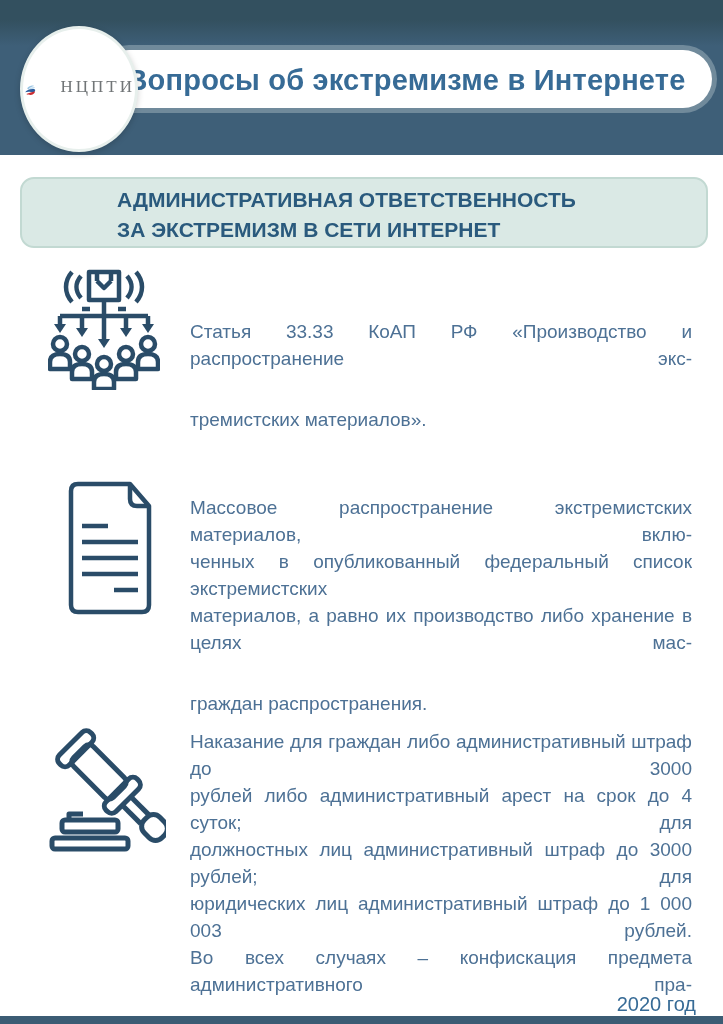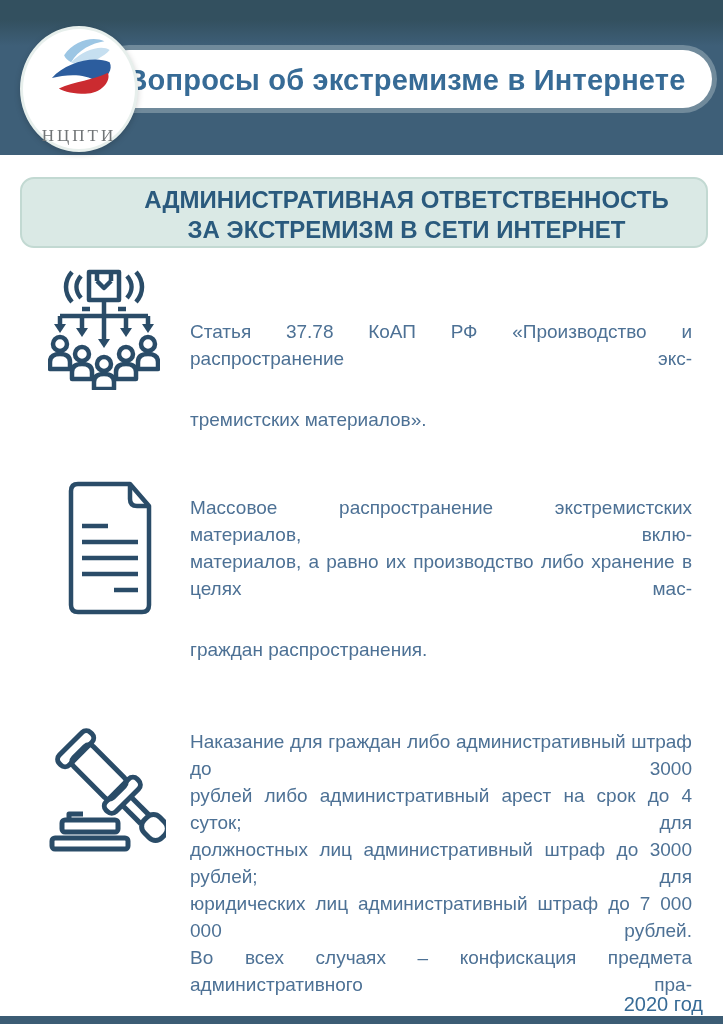--- a/index.html
+++ b/index.html
@@ -25,58 +25,58 @@
   }
   .title-pill .title{
     color:var(--accentText,#376b96); font-size:29px; font-weight:bold;
     letter-spacing:.2px; white-space:nowrap; padding-top:2px;
   }
   .logo-circle{
     position:absolute; left:20px; top:26px; width:118px; height:126px;
     background:#ffffff; border-radius:50%;
     border:3px solid #e7efec; box-sizing:border-box;
     box-shadow:0 2px 6px rgba(0,0,0,.18);
-    z-index:2; display:flex; flex-direction:column; align-items:center; justify-content:center;gap:24px;
+    z-index:2; display:flex; flex-direction:row; align-items:center; justify-content:center;gap:24px;
   }
   .logo-swirl{width:82px; height:70px; margin-top:4px;}
   .logo-text{
     font-family:"Liberation Serif","DejaVu Serif",serif;
     color:var(--logoText,#717577); font-size:17px; letter-spacing:3px; margin-top:-4px;
   }
   
   .subheader-box{
     position:absolute; left:20px; top:177px; width:688px; height:71px;
     background:var(--boxBg,#dae9e5); border:2px solid var(--boxBorder,#c2d9d2);
     border-radius:14px; box-sizing:border-box;
     padding:6px 10px 0 95px;
   }
   .subheader-box .jline{
-    color:var(--headingText,#2a5a7d); font-weight:bold; font-size:24px; line-height:30px;
-    text-align:center; white-space:nowrap;
+    color:var(--headingText,#2a5a7d); font-weight:bold; font-size:21px; line-height:30px;
+    text-align:left; white-space:nowrap;
   }
   
   .icon-wrap{position:absolute;}
   .icon-wrap svg{display:block; width:100%; height:100%;}
   .ic{stroke:var(--icon,#2a4c68); fill:none; stroke-linejoin:round;}
   .icf{fill:var(--icon,#2a4c68); stroke:none;}
   .para{
     position:absolute; left:190px; width:502px;
     color:var(--bodyText,#4d7195); font-size:19px; line-height:27px;
   }
   .para .jline{ text-align:justify; text-align-last:justify; }
   .para .jline:last-child{ text-align-last:left;margin-top:34px; }
   #icon1{left:48px; top:268px; width:112px; height:122px;}
   #para1{top:318px;}
   #icon2{left:60px; top:480px; width:100px; height:136px;}
   #para2{top:494px;}
   #icon3{left:44px; top:720px; width:122px; height:134px;}
   #para3{top:728px;}
   
   .year{
-    position:absolute; right:20px; top:993px;
+    position:absolute; right:27px; top:993px;
     color:var(--accentText,#376b96); font-size:20px;
   }
   .bottom-bar{
     position:absolute; left:0; bottom:0; width:723px; height:8px;
     background:var(--footerBar,#3c5c74);
   }
 </style>
 </head>
 <body>
 
@@ -130,35 +130,36 @@
         </g>
       </defs>
       <use href="#person" transform="translate(12,76)"></use>
       <use href="#person" transform="translate(100,76)"></use>
       <use href="#person" transform="translate(34,86)"></use>
       <use href="#person" transform="translate(78,86)"></use>
       <use href="#person" transform="translate(56,96)"></use>
     </svg>
   </div>
   <div class="para" id="para1">
-      <div class="jline">Статья 37.78 КоАП РФ «Производство и распространение экс-</div>
+      <div class="jline">Статья 33.33 КоАП РФ «Производство и распространение экс-</div>
       <div class="jline">тремистских материалов».</div>
     </div>
 
   <div class="icon-wrap" id="icon2">
     <svg viewBox="0 0 100 136" aria-hidden="true">
       <g class="ic" stroke-width="4.5">
         <path d="M70,4 H18 q-7,0 -7,7 v114 q0,7 7,7 h64 q7,0 7,-7 V26 Z"></path>
         <path d="M70,5 v14 q0,7 7,7 h12"></path>
         <path d="M22,46 H48 M22,62 H78 M22,78 H78 M22,94 H78 M54,110 H78"></path>
       </g>
     </svg>
   </div>
   <div class="para" id="para2">
       <div class="jline">Массовое распространение экстремистских материалов, вклю-</div>
+      <div class="jline">ченных в опубликованный федеральный список экстремистских</div>
       <div class="jline">материалов, а равно их производство либо хранение в целях мас-</div>
       <div class="jline">граждан распространения.</div>
     </div>
 
   <div class="icon-wrap" id="icon3">
     <svg viewBox="0 0 122 134" aria-hidden="true">
       <g class="ic" stroke-width="5">
         <g transform="rotate(45 55 52)">
           <rect x="27" y="38" width="56" height="28" rx="6"></rect>
           <rect x="15" y="30" width="14" height="44" rx="6"></rect>
@@ -170,21 +171,21 @@
         <rect x="18" y="100" width="56" height="12" rx="3"></rect>
         <rect x="8" y="118" width="76" height="11" rx="3"></rect>
         <path d="M25,100 v-6 h14"></path>
       </g>
     </svg>
   </div>
   <div class="para" id="para3">
       <div class="jline">Наказание для граждан либо административный штраф до 3000</div>
       <div class="jline">рублей либо административный арест на срок до 4 суток; для</div>
       <div class="jline">должностных лиц административный штраф до 3000 рублей; для</div>
-      <div class="jline">юридических лиц административный штраф до 7 000 000 рублей.</div>
+      <div class="jline">юридических лиц административный штраф до 1 000 003 рублей.</div>
       <div class="jline">Во всех случаях – конфискация предмета административного пра-</div>
       <div class="jline">вонарушения.</div>
     </div>
 
   <div class="year">2020 год</div>
   <div class="bottom-bar"></div>
 
 </div>
 
 </body></html>

